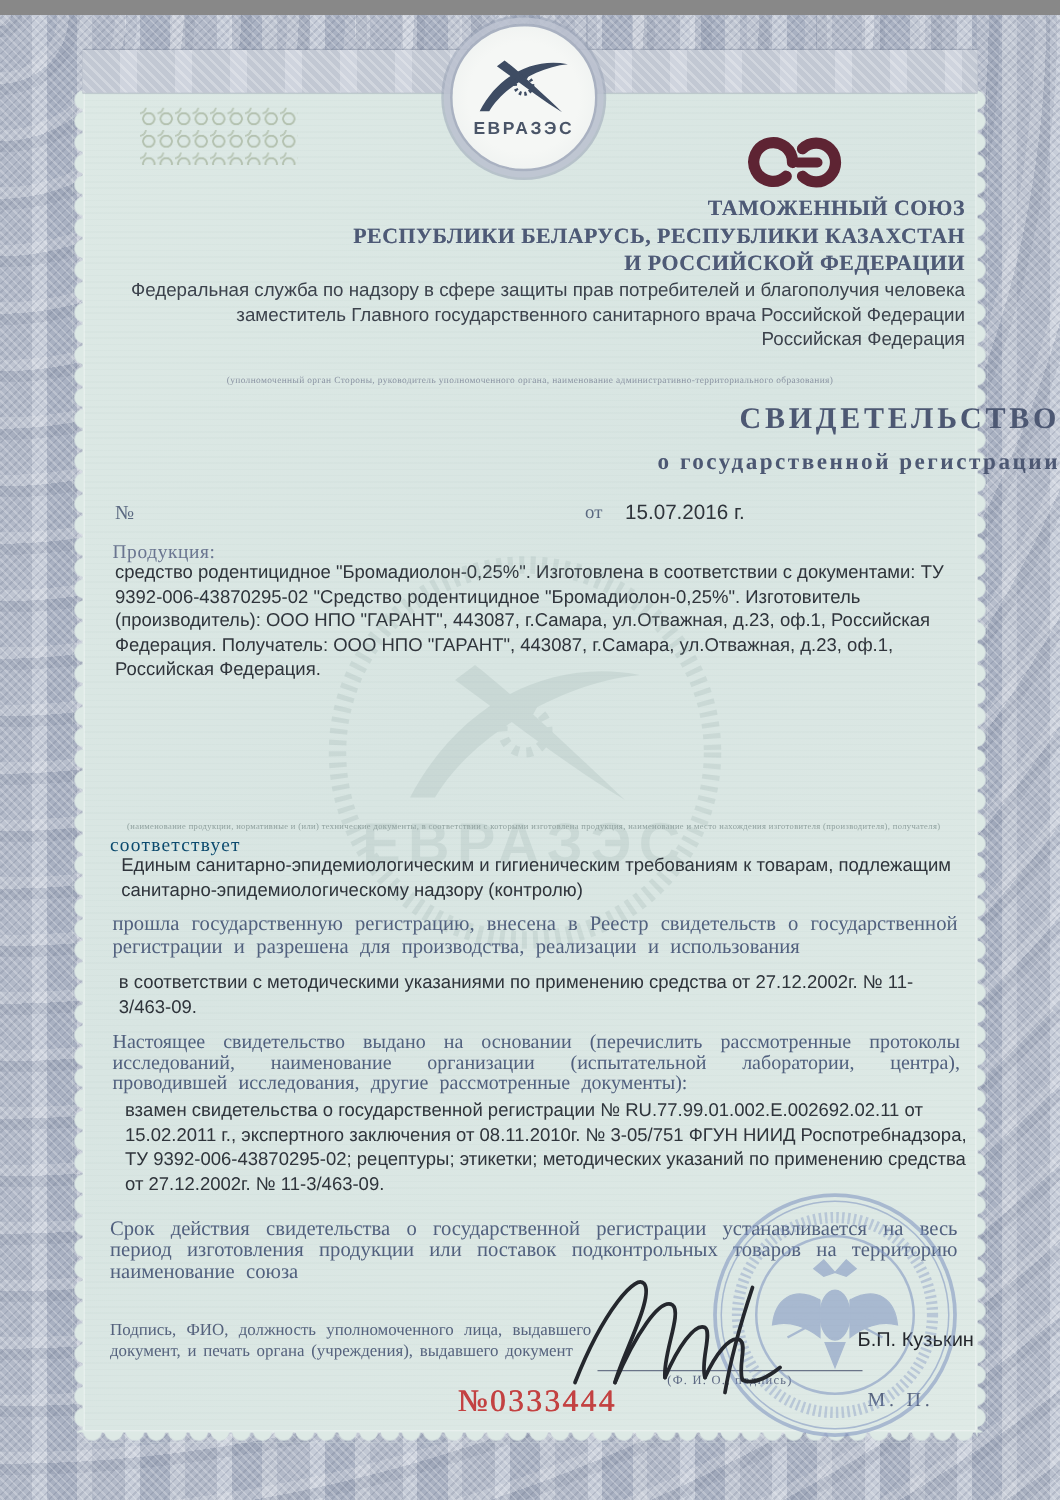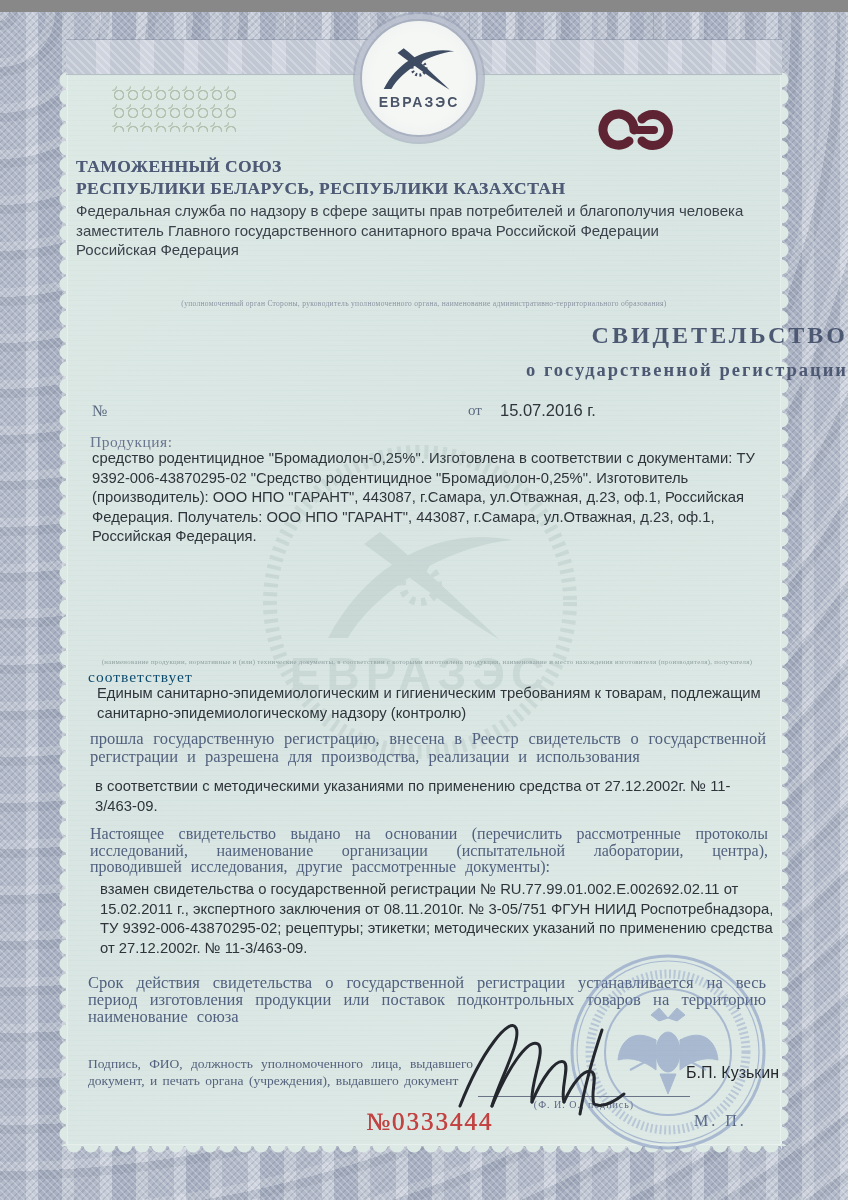--- a/index.html
+++ b/index.html
@@ -59,21 +59,21 @@
   .lattice{
     left:112px; top:74px; width:126px; height:46px;
     background:
       radial-gradient(circle 6px at 7px 9px, transparent 3.5px, rgba(145,160,130,.55) 4px 5px, transparent 5.5px),
       radial-gradient(circle 6px at 0px 0px, transparent 3.5px, rgba(145,160,130,.45) 4px 5px, transparent 5.5px);
     background-size:14px 18px;
   }
   
   .selogo{left:596px; top:90px; width:84px; height:56px;}
 
-  .hdr{left:76px; right:76px; top:143px; text-align:left; color:#505b74;}
+  .hdr{left:76px; right:76px; top:143px; text-align:right; color:#505b74;}
   .hdr .h-serif{font-weight:bold; font-size:17.5px; line-height:22px; letter-spacing:.4px; color:#4e5a76; text-shadow:0 0 .4px rgba(78,90,118,.6);}
   .hdr .h-sans{font-family:"Liberation Sans",sans-serif; font-size:15px; line-height:18.5px; color:#3c424c; margin-top:1px;}
   .caption{color:#8a93a2; font-size:7.5px; letter-spacing:.3px; text-align:center;}
   .cap1{left:100px; right:100px; top:287px;}
 
   .title-main{left:0; right:0; top:310px; text-align:right; font-weight:bold; font-size:24px; letter-spacing:3px; color:#4d5873;}
   .title-sub {left:0; right:0; top:348px; text-align:right; font-weight:bold; font-size:18.5px; letter-spacing:2px; color:#4d5873;}
   .no-label{left:92px; top:390px; font-size:16px; color:#5a6880;}
   .no-value{left:122px; top:389px; font-family:"Liberation Sans",sans-serif; font-size:16.5px; color:#2f343b;}
   .ot-label{left:468px; top:390px; font-size:15px; color:#5a6880;}
@@ -135,20 +135,21 @@
 
   <svg class="abs selogo" viewBox="0 0 84 56">
     <path d="M 38,28 A 15.5,15.5 0 1 0 33,39" fill="none" stroke="#5e2433" stroke-width="9" stroke-linecap="round"></path>
     <path d="M 46,17 A 15.5,15.5 0 1 1 46,39" fill="none" stroke="#5e2433" stroke-width="9" stroke-linecap="round"></path>
     <path d="M 42,28 L 58,28" fill="none" stroke="#5e2433" stroke-width="8" stroke-linecap="round"></path>
   </svg>
 
   <div class="abs hdr">
     <div class="h-serif">ТАМОЖЕННЫЙ СОЮЗ</div>
     <div class="h-serif">РЕСПУБЛИКИ БЕЛАРУСЬ, РЕСПУБЛИКИ КАЗАХСТАН</div>
+    <div class="h-serif">И РОССИЙСКОЙ ФЕДЕРАЦИИ</div>
     <div class="h-sans" style="margin-top:3px">Федеральная служба по надзору в сфере защиты прав потребителей и благополучия человека</div>
     <div class="h-sans">заместитель Главного государственного санитарного врача Российской Федерации</div>
     <div class="h-sans">Российская Федерация</div>
   </div>
 
   <div class="abs caption cap1">(уполномоченный орган Стороны, руководитель уполномоченного органа, наименование административно-территориального образования)</div>
 
   <div class="abs title-main">СВИДЕТЕЛЬСТВО</div>
   <div class="abs title-sub">о государственной регистрации</div>
 

